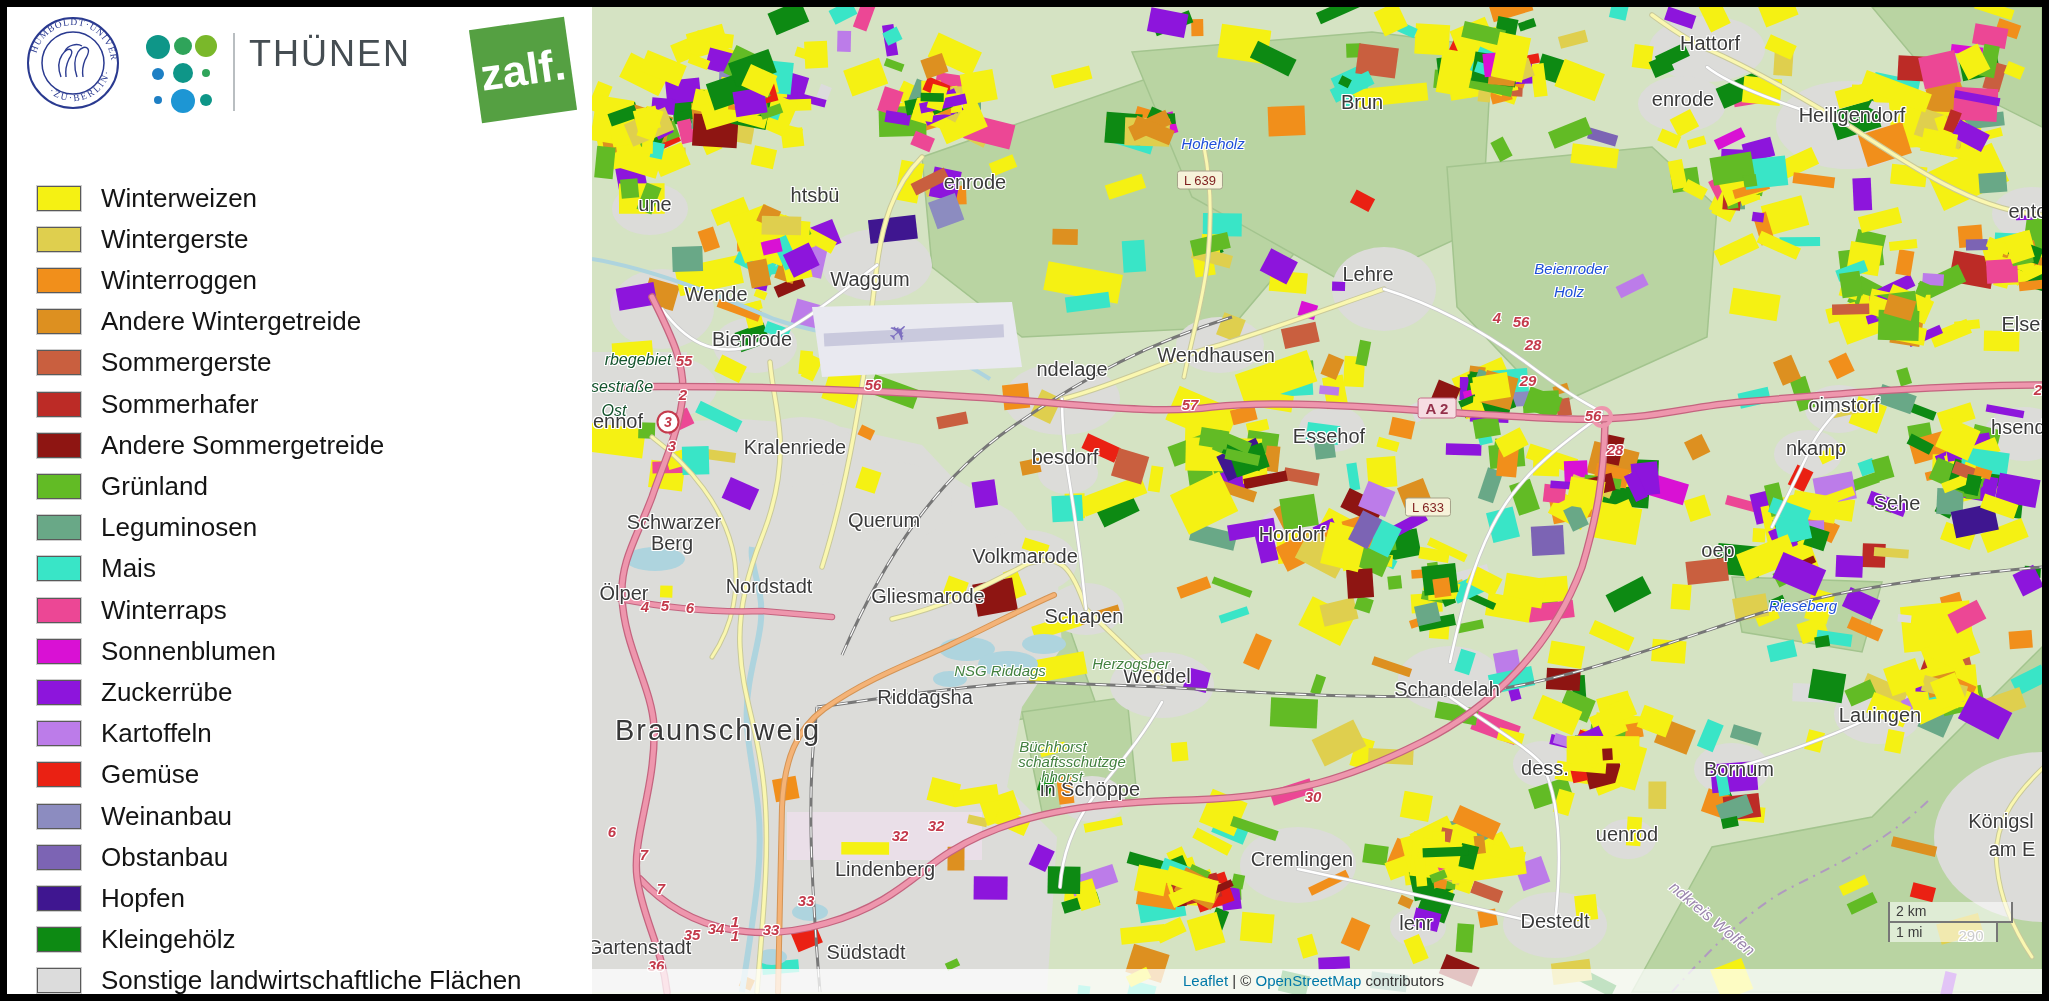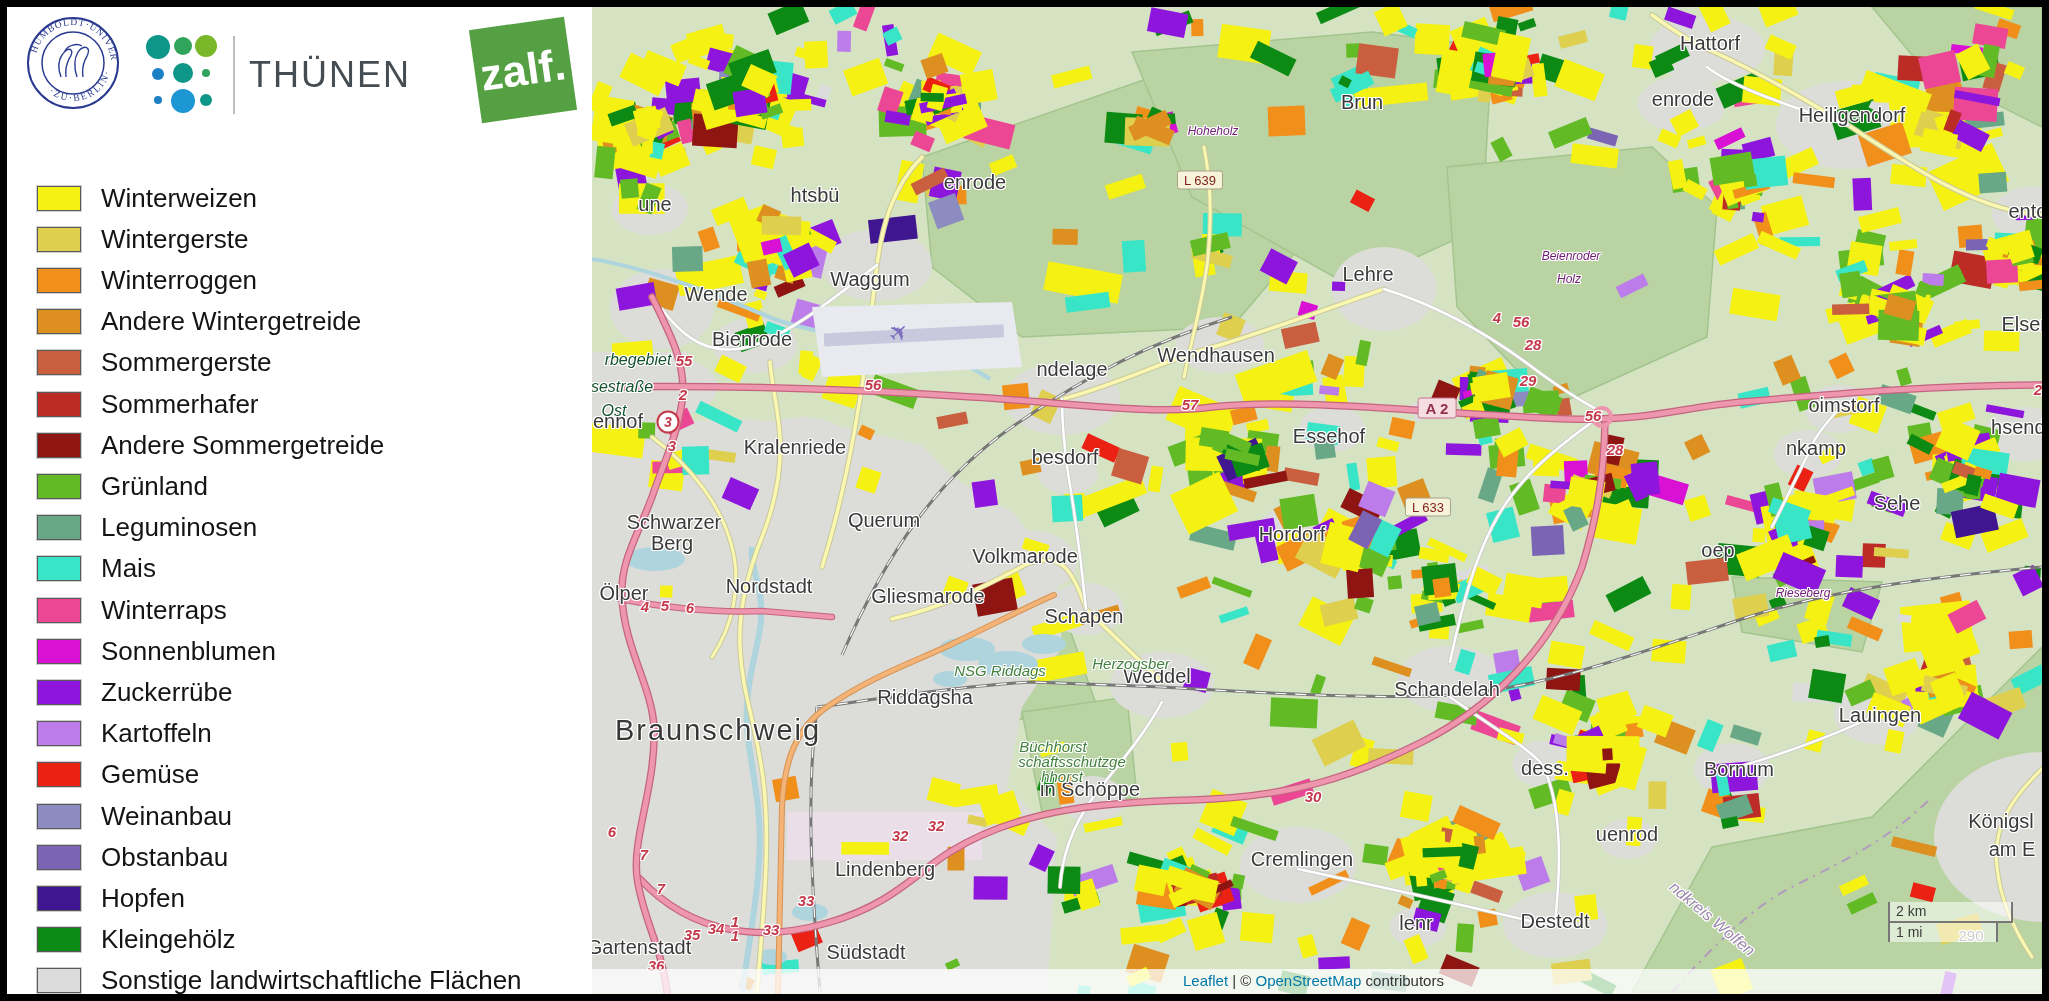--- a/index.html
+++ b/index.html
@@ -1,38 +1,38 @@
 <!DOCTYPE html>
 <html><head>
 <meta charset="utf-8">
 <style>
   html,body{margin:0;padding:0;background:#ffffff;font-family:"Liberation Sans",sans-serif;}
   #frame{position:relative;width:2035px;height:987px;border:7px solid #000;background:#fff;overflow:hidden;}
   
   #panel{position:absolute;left:0;top:0;width:585px;height:987px;background:#fff;}
   #logos{position:absolute;left:0;top:0;width:585px;height:130px;}
   #hu-seal{position:absolute;left:18px;top:8px;}
-  #thuenen{position:absolute;left:138px;top:26px;display:flex;align-items:center;}
+  #thuenen{position:absolute;left:138px;top:26px;display:flex;align-items:flex-start;}
   #thuenen .tword{font-size:36px;color:#454d52;letter-spacing:2px;margin-left:14px;font-weight:400;}
   #thuenen .tdiv{width:2px;height:78px;background:#b9bec1;margin-left:16px;}
   #zalf{position:absolute;left:468px;top:16px;width:96px;height:94px;background:#55a042;transform:rotate(-8deg);display:flex;align-items:center;justify-content:center;}
   #zalf span{color:#fff;font-size:44px;font-weight:bold;letter-spacing:0;}
   
   #legend{position:absolute;left:0;top:0;width:585px;height:987px;}
   .leg-row{position:absolute;left:30px;height:30px;display:flex;align-items:center;}
   .leg-swatch{width:42px;height:23px;border:1px solid #5a5a5a;box-shadow:0 0 0 1px #cfcfcf;margin-right:20px;flex:none;}
   .leg-label{font-size:26px;color:#141414;white-space:nowrap;}
   
   #map{position:absolute;left:585px;top:0;width:1450px;height:987px;background:#d5e3c3;overflow:hidden;cursor:grab;}
   #map svg{position:absolute;left:0;top:0;}
   .mlabel{position:absolute;transform:translate(-50%,-50%);white-space:nowrap;pointer-events:none;
           text-shadow:1px 1px 0 #fff,-1px 1px 0 #fff,1px -1px 0 #fff,-1px -1px 0 #fff,0 1px 0 #fff,0 -1px 0 #fff,1px 0 0 #fff,-1px 0 0 #fff;}
   .k-town{font-size:20px;color:#3a3a3a;}
   .k-city{font-size:29px;color:#383838;letter-spacing:2px;}
-  .k-forest{font-size:12px;font-style:italic;color:#701a75;}
+  .k-forest{font-size:15px;font-style:italic;color:#1d4ed8;margin-top:12px;}
   .k-nature{font-size:15px;font-style:italic;color:#42803f;}
   .k-industrial{font-size:16px;font-style:italic;color:#14532d;}
   .k-admin{font-size:16px;font-style:italic;color:#9b87ad;transform:translate(-50%,-50%) rotate(40deg);}
   .k-num{font-size:15px;font-style:italic;font-weight:bold;color:#c43a4b;}
   .k-numc{font-size:14px;font-style:italic;font-weight:bold;color:#c43a4b;border:2px solid #c43a4b;border-radius:50%;width:19px;height:19px;line-height:19px;text-align:center;background:#fff;text-shadow:none;}
   .k-lshield{font-size:13px;color:#7f1d1d;background:#f7f3da;border:1px solid #a5a289;border-radius:3px;padding:1px 6px;text-shadow:none;}
   .k-ashield{font-size:15px;font-weight:bold;color:#93304a;background:#f6dde2;border:1px solid #c76f8a;border-radius:3px;padding:1px 7px;text-shadow:none;}
   .k-gray{font-size:15px;color:#8f8f8f;}
   
   #scale{position:absolute;left:1296px;top:895px;z-index:30;}

